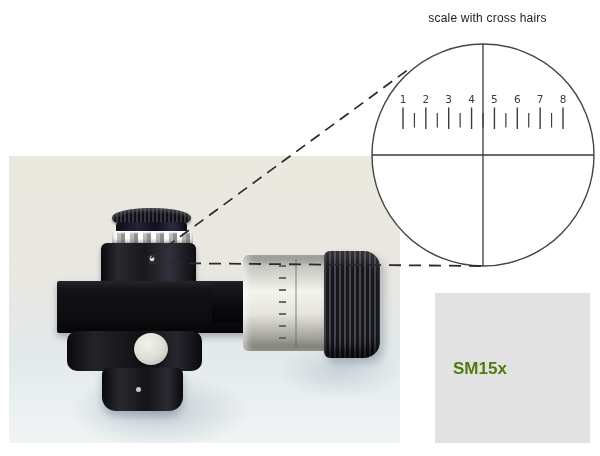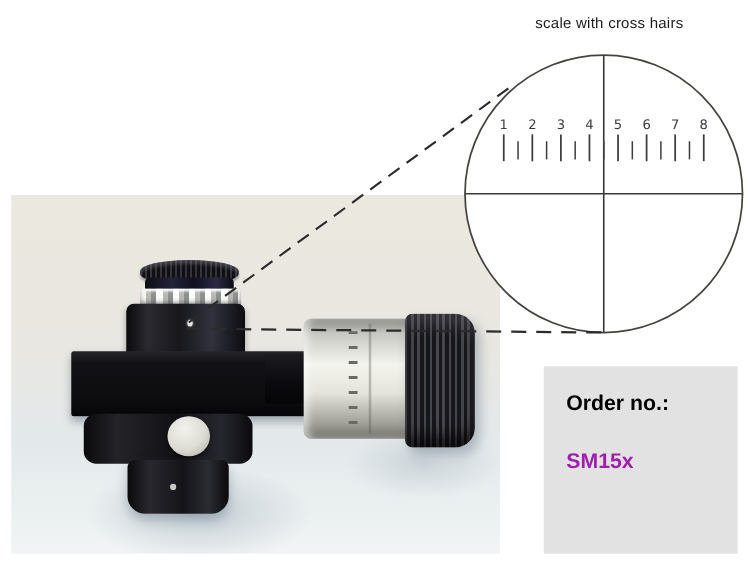--- a/index.html
+++ b/index.html
@@ -67,21 +67,21 @@
     position:absolute;left:385px;top:11px;width:205px;text-align:center;
     font-size:12px;color:#1c1c1c;letter-spacing:.2px;
   }
 
   
   .orderbox{
     position:absolute;left:435px;top:293px;width:155px;height:150px;
     background:var(--box-bg,#e2e2e2);
   }
   .orderbox .label{position:absolute;left:18px;top:20px;font-size:17px;font-weight:bold;color:#000;}
-  .orderbox .value{position:absolute;left:18px;top:66px;font-size:17px;font-weight:bold;color:#a21caf;}
+  .orderbox .value{position:absolute;left:18px;top:66px;font-size:17px;font-weight:bold;color:#4d7c0f;}
 </style>
 </head>
 <body>
 
 <div id="stage">
 
   <div class="photo">
     <div class="eyecap"></div>
     <div class="eyeneck"></div>
     <div class="chromering"></div>
@@ -129,17 +129,16 @@
         <text x="563" y="103">8</text>
         <line x1="563" x2="563" y1="107.5" y2="129" stroke="#3c3c3a" stroke-width="1.4"></line>
       </g>
     <line x1="151" y1="258" x2="409" y2="69" stroke="#2b2b2b" stroke-width="1.7" stroke-dasharray="11 7"></line>
     <line x1="149" y1="263" x2="482" y2="266" stroke="#2b2b2b" stroke-width="1.8" stroke-dasharray="12 8"></line>
   </svg>
 
   <div class="title">scale with cross hairs</div>
 
   <div class="orderbox">
-    <div class="label">Order no.:</div>
     <div class="value">SM15x</div>
   </div>
 
 </div>
 
 </body></html>

